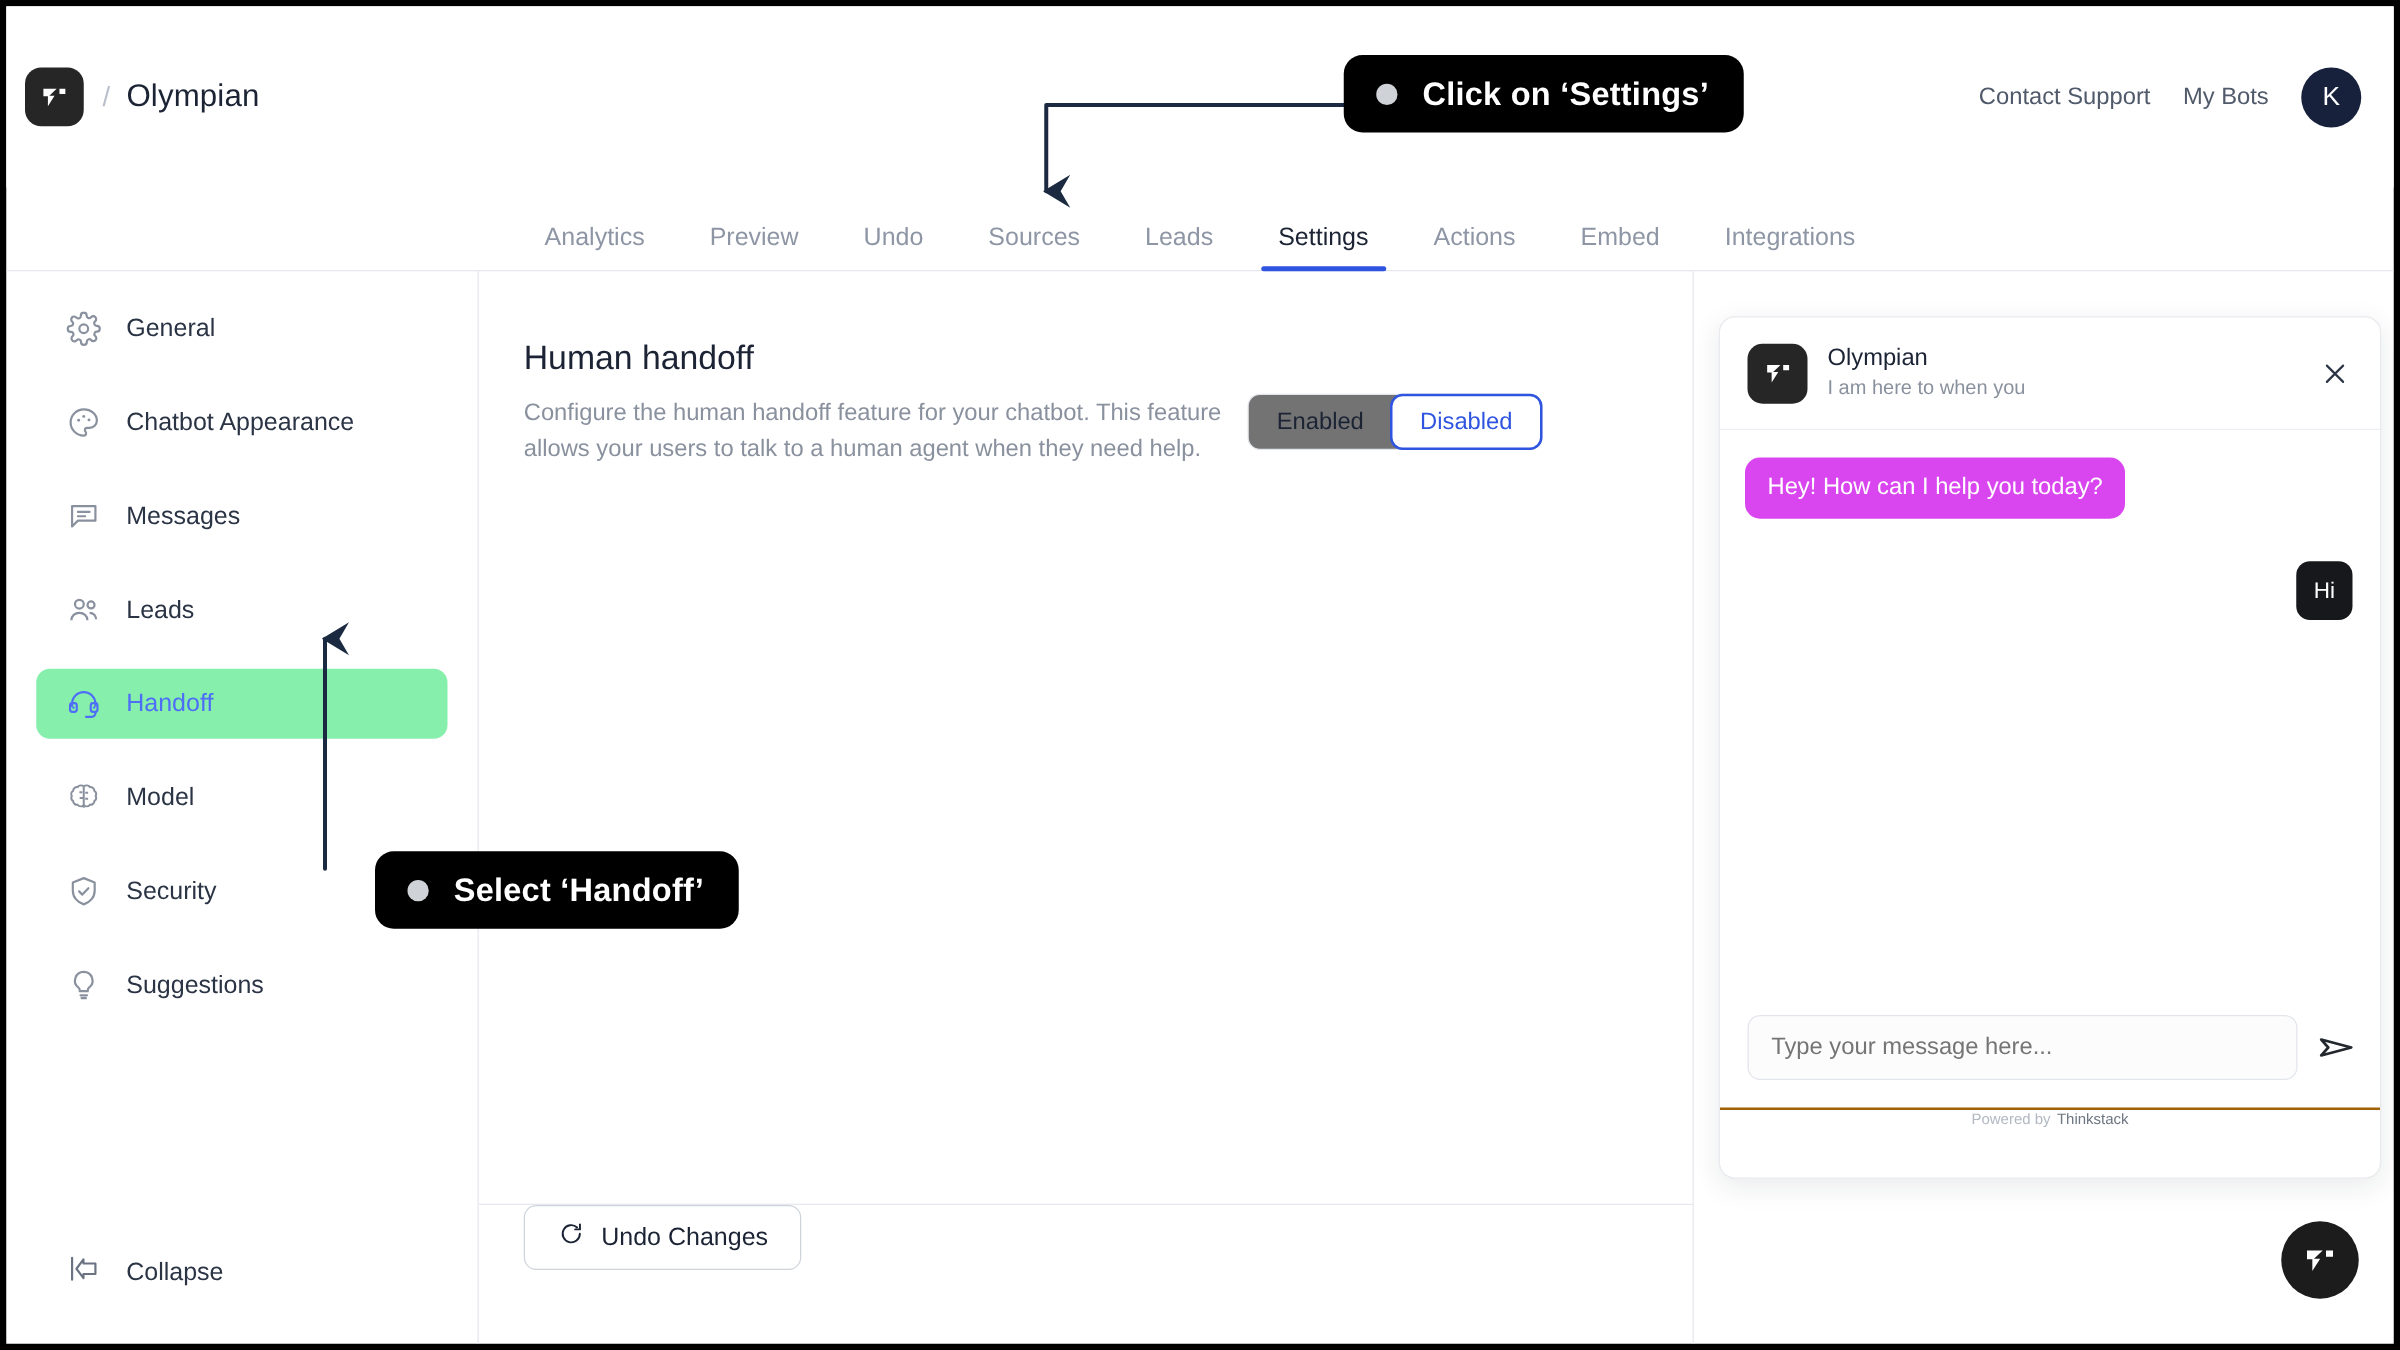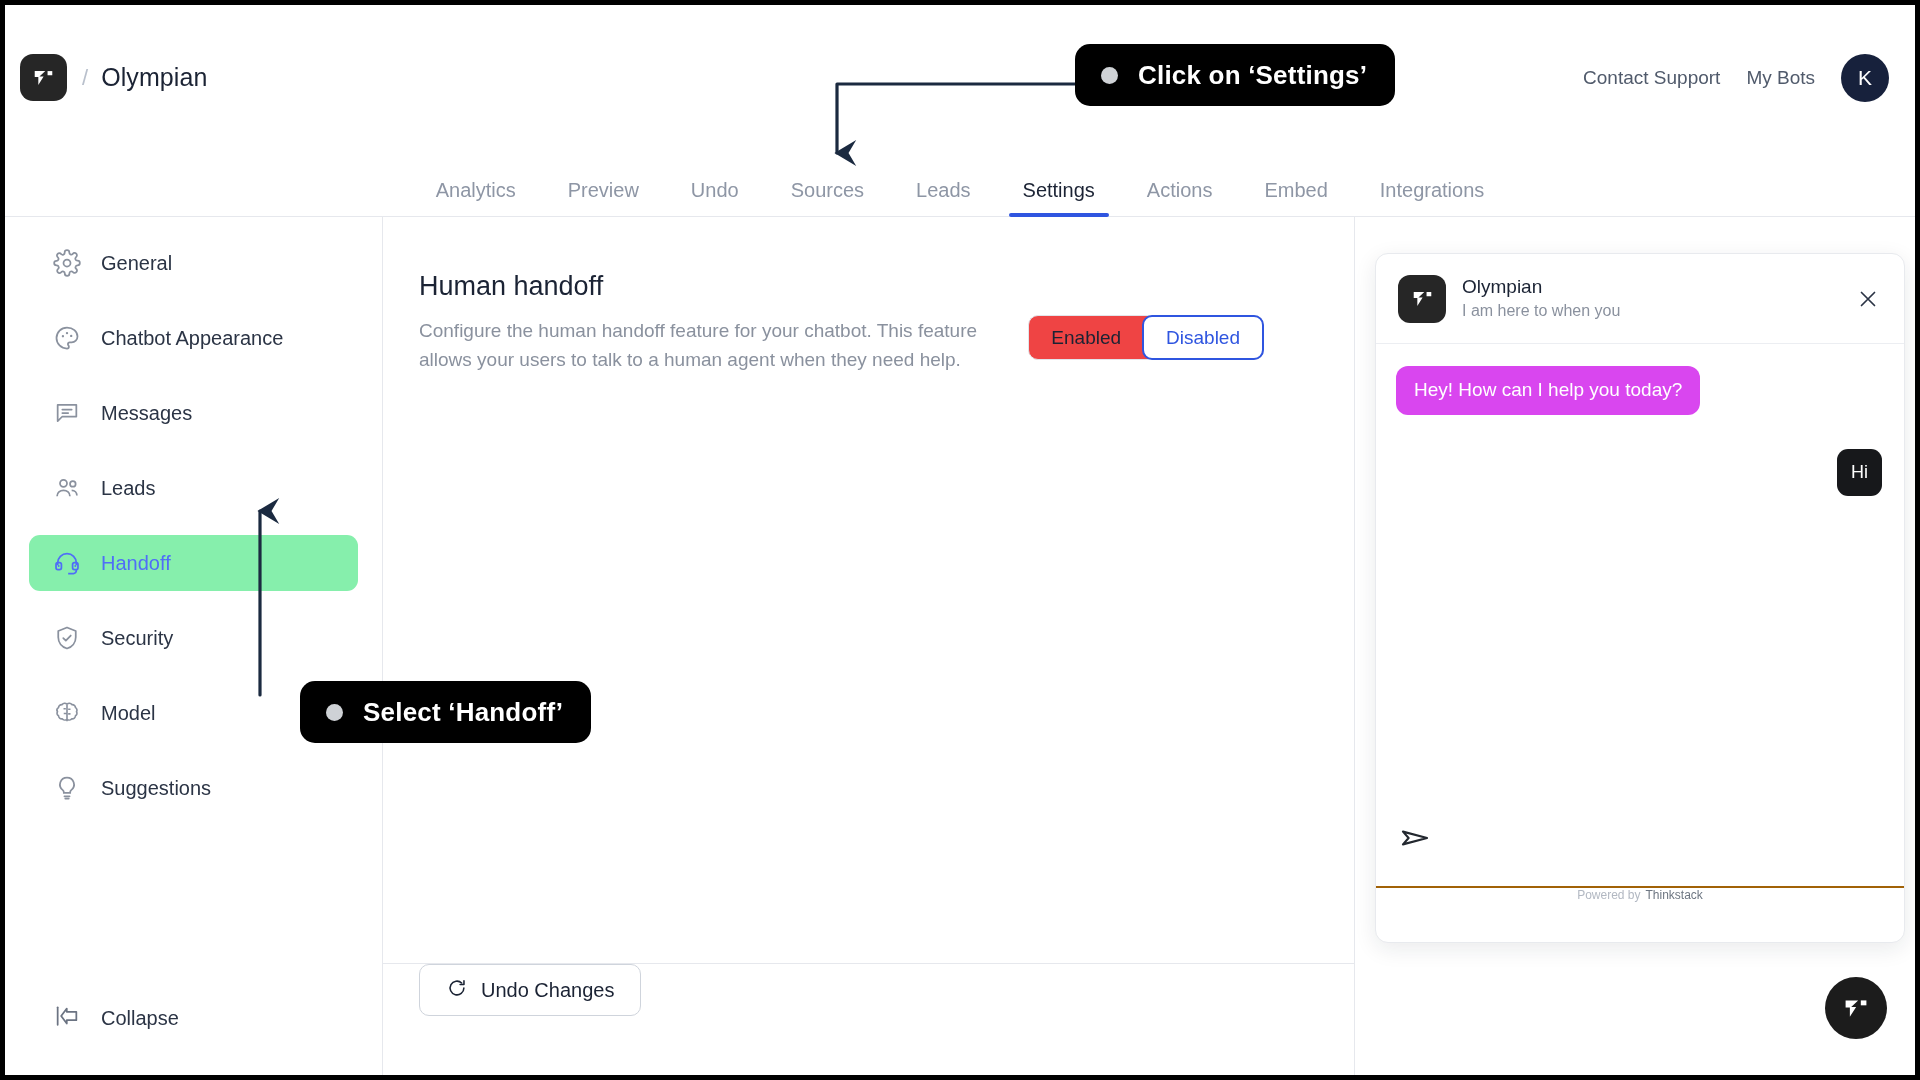--- a/index.html
+++ b/index.html
@@ -118,21 +118,21 @@
   .sh-left { max-width: 560px; }
   .sh-title {
     font-size: 27px; color: #1b2334; font-weight: 400; margin-bottom: 14px;
   }
   .sh-desc {
     font-size: 19px; line-height: 1.55; color: #8a919e; font-weight: 400;
   }
   .seg {
     display: flex; align-items: stretch;
     border: 1px solid #e2e5ea; border-radius: 10px;
-    background: #ef4444; height: 45px; margin-top: 44px; margin-right: 42px;
+    background: #737373; height: 45px; margin-top: 44px; margin-right: 72px;
   }
   .seg-btn {
     display: flex; align-items: center; justify-content: center;
     padding: 0 22px; font-size: 19px; color: #1b2334;
     border-radius: 9px; background: transparent;
   }
   .seg-btn.active {
     color: #2f55e0; border: 2px solid #2f55e0; background: #ffffff;
     margin: -1px; border-radius: 10px;
   }
@@ -324,37 +324,37 @@
             <path d="M20 17.6v.9a2.5 2.5 0 0 1-2.5 2.5H13"></path>
             <circle cx="4.9" cy="14.6" r=".8" fill="#4f6ef7" stroke="none"></circle>
             <circle cx="19.1" cy="14.6" r=".8" fill="#4f6ef7" stroke="none"></circle>
           </svg>
         </span>
         <span>Handoff</span>
       </div>
 
       <div class="side-item">
         <span class="ico">
-          <svg viewBox="0 0 24 24" width="28" height="28" fill="none" stroke="#8a919e" stroke-width="1.5">
-            <path d="M12 3l7.5 3v5.4c0 4.6-3.1 8.3-7.5 9.6-4.4-1.3-7.5-5-7.5-9.6V6z" stroke-linejoin="round"></path>
-            <path d="M8.8 12.1l2.2 2.2 4.2-4.4" stroke-linecap="round" stroke-linejoin="round"></path>
-          </svg>
-        </span>
-        <span>Security</span>
-      </div>
-
-      <div class="side-item">
-        <span class="ico">
           <svg viewBox="0 0 24 24" width="28" height="28" fill="none" stroke="#8a919e" stroke-width="1.4">
             <path d="M12 4.4c-1.3-1-3.2-.8-4.2.4-1.6-.2-3 1-3.1 2.6-1.2.7-1.6 2.3-.9 3.5-.7 1.2-.3 2.8.9 3.5.1 1.6 1.5 2.8 3.1 2.6 1 1.2 2.9 1.4 4.2.4"></path>
             <path d="M12 4.4c1.3-1 3.2-.8 4.2.4 1.6-.2 3 1 3.1 2.6 1.2.7 1.6 2.3.9 3.5.7 1.2.3 2.8-.9 3.5-.1 1.6-1.5 2.8-3.1 2.6-1 1.2-2.9 1.4-4.2.4"></path>
             <path d="M12 4.4v14.6M9 8.4h2M9.2 12.4h2.2M13 8.8h2M13 12.8h2"></path>
           </svg>
         </span>
         <span>Model</span>
+      </div>
+
+      <div class="side-item">
+        <span class="ico">
+          <svg viewBox="0 0 24 24" width="28" height="28" fill="none" stroke="#8a919e" stroke-width="1.5">
+            <path d="M12 3l7.5 3v5.4c0 4.6-3.1 8.3-7.5 9.6-4.4-1.3-7.5-5-7.5-9.6V6z" stroke-linejoin="round"></path>
+            <path d="M8.8 12.1l2.2 2.2 4.2-4.4" stroke-linecap="round" stroke-linejoin="round"></path>
+          </svg>
+        </span>
+        <span>Security</span>
       </div>
 
       <div class="side-item">
         <span class="ico">
           <svg viewBox="0 0 24 24" width="28" height="28" fill="none" stroke="#8a919e" stroke-width="1.5">
             <path d="M12 3a6 6 0 0 0-3.6 10.8c.6.5.9 1.2.9 2v.4h5.4v-.4c0-.8.3-1.5.9-2A6 6 0 0 0 12 3z"></path>
             <path d="M9.8 19.1h4.4M10.5 21h3" stroke-linecap="round"></path>
           </svg>
         </span>
         <span>Suggestions</span>
@@ -420,20 +420,21 @@
         </div>
 
         <div class="chat-msgs">
           <div class="bubble-bot">Hey! How can I help you today?</div>
           <div class="bubble-user-row">
             <div class="bubble-user">Hi</div>
           </div>
         </div>
 
         <div class="chat-input-row">
+          <input class="chat-input" type="text" placeholder="Type your message here..." style="">
           <span class="send-ico">
             <svg viewBox="0 0 24 24" width="34" height="34" fill="none" stroke="#23282f" stroke-width="1.5">
               <path d="M3.5 7.5l17 4.5-17 4.5 4-4.5z" stroke-linejoin="round"></path>
             </svg>
           </span>
         </div>
 
         <div class="chat-foot">
           <span>Powered by</span>
           <b>Thinkstack</b>

